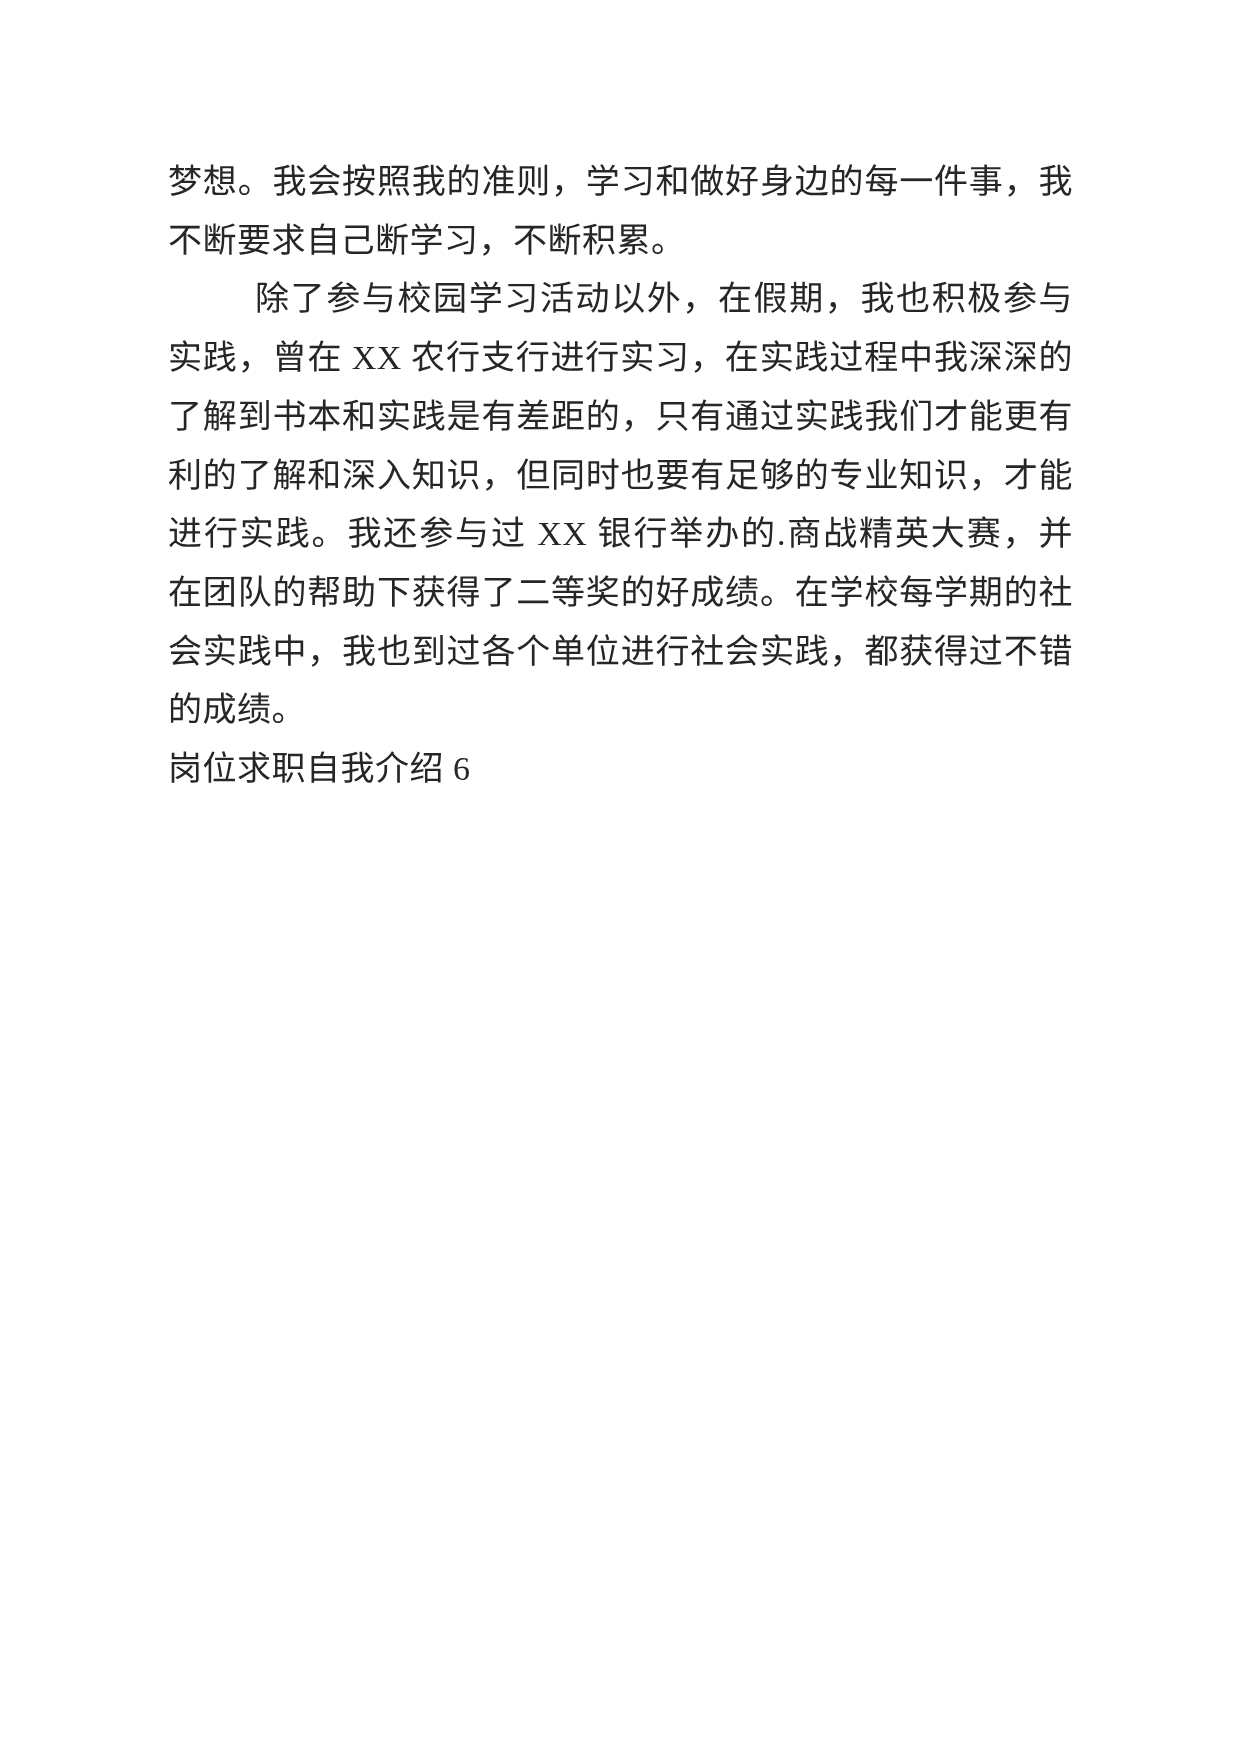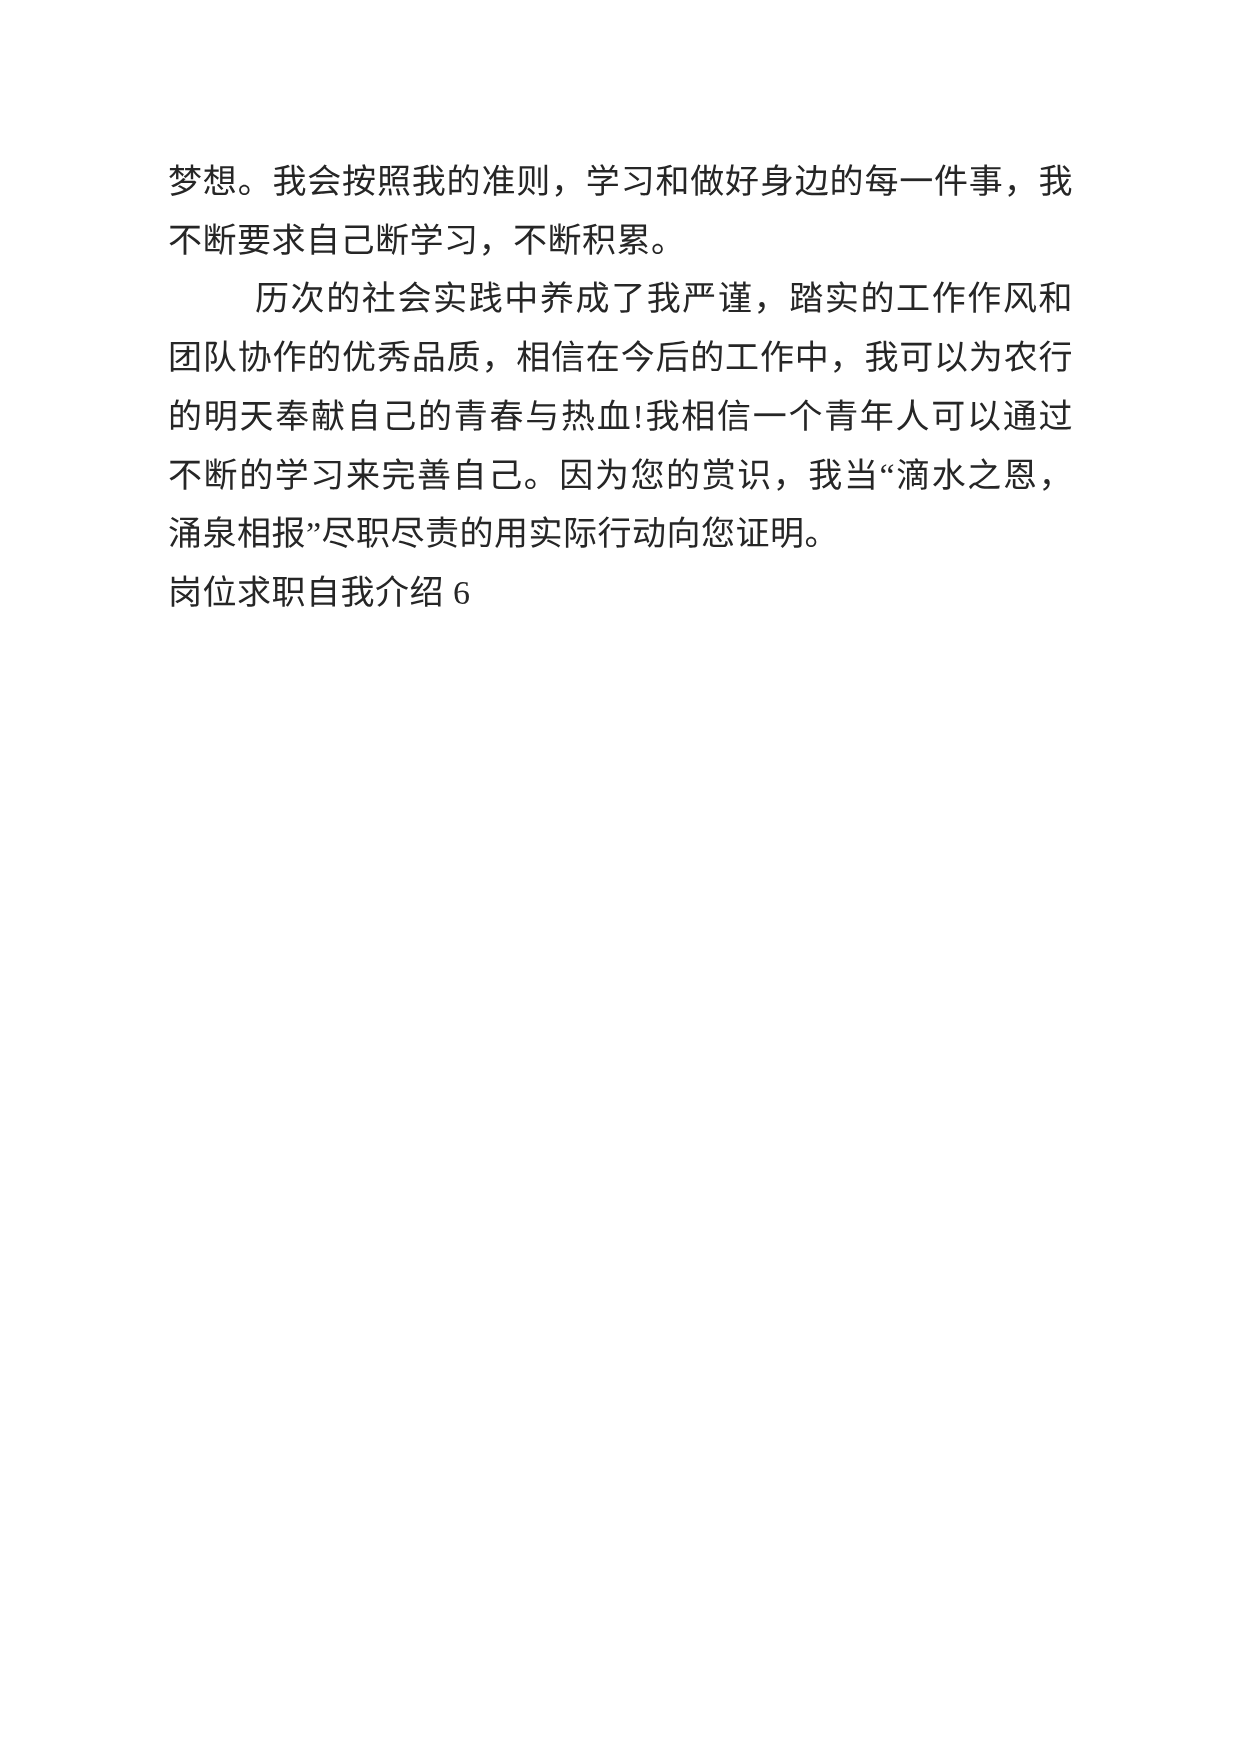--- a/index.html
+++ b/index.html
@@ -38,16 +38,16 @@
   .doc-body p.indent {
     text-indent: 87px;
   }
 </style>
 </head>
 <body style="background: rgb(255, 255, 255);">
 
 <div class="page">
   <div class="doc-body" style="color: rgb(38, 38, 38);">
       <p>梦想。我会按照我的准则，学习和做好身边的每一件事，我不断要求自己断学习，不断积累。</p>
-      <p class="indent">历次的社会实践中养成了我严谨，踏实的工作作风和团队协作的优秀品质，相信在今后的工作中，我可以为农行的明天奉献自己的青春与热血!我相信一个青年人可以通过不断的学习来完善自己。因为您的赏识，我当“滴水之恩，涌泉相报”尽职尽责的用实际行动向您证明。</p>
+      <p class="indent">除了参与校园学习活动以外，在假期，我也积极参与实践，曾在 XX 农行支行进行实习，在实践过程中我深深的了解到书本和实践是有差距的，只有通过实践我们才能更有利的了解和深入知识，但同时也要有足够的专业知识，才能进行实践。我还参与过 XX 银行举办的.商战精英大赛，并在团队的帮助下获得了二等奖的好成绩。在学校每学期的社会实践中，我也到过各个单位进行社会实践，都获得过不错的成绩。</p>
       <p>岗位求职自我介绍 6</p>
     </div>
 </div>
 
 </body></html>

